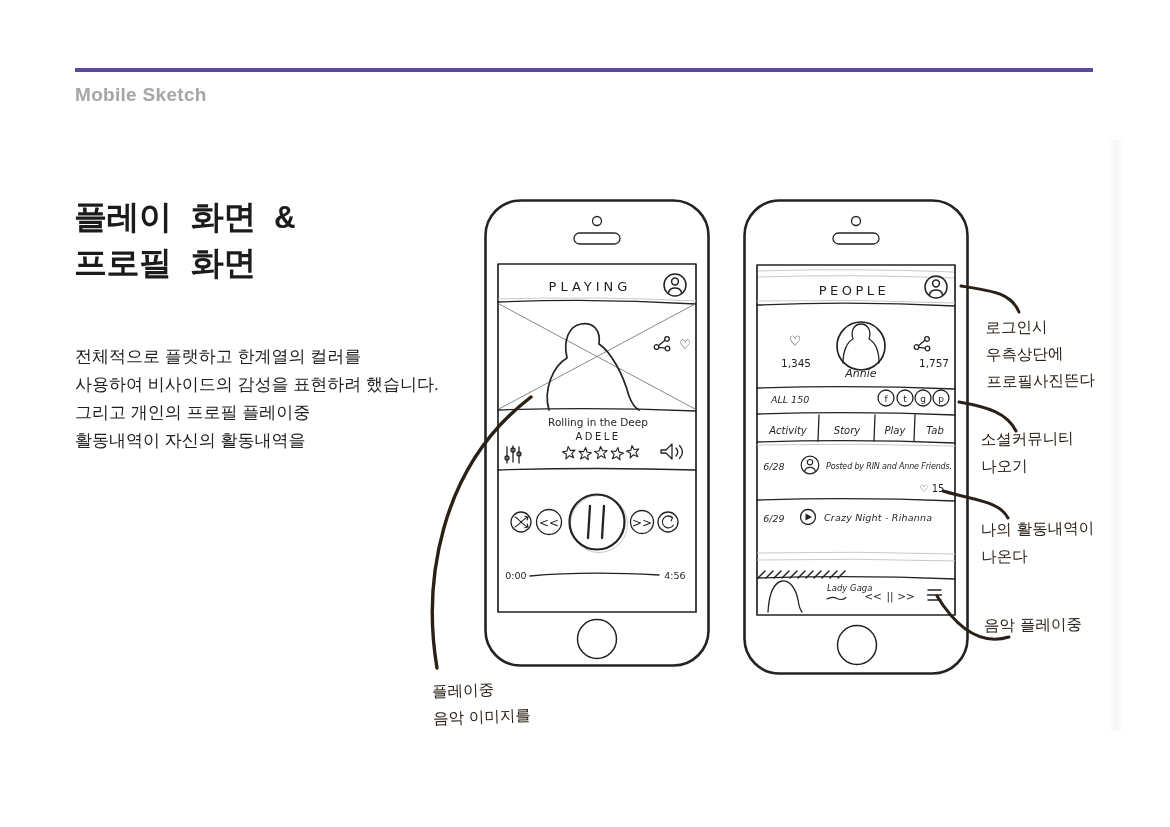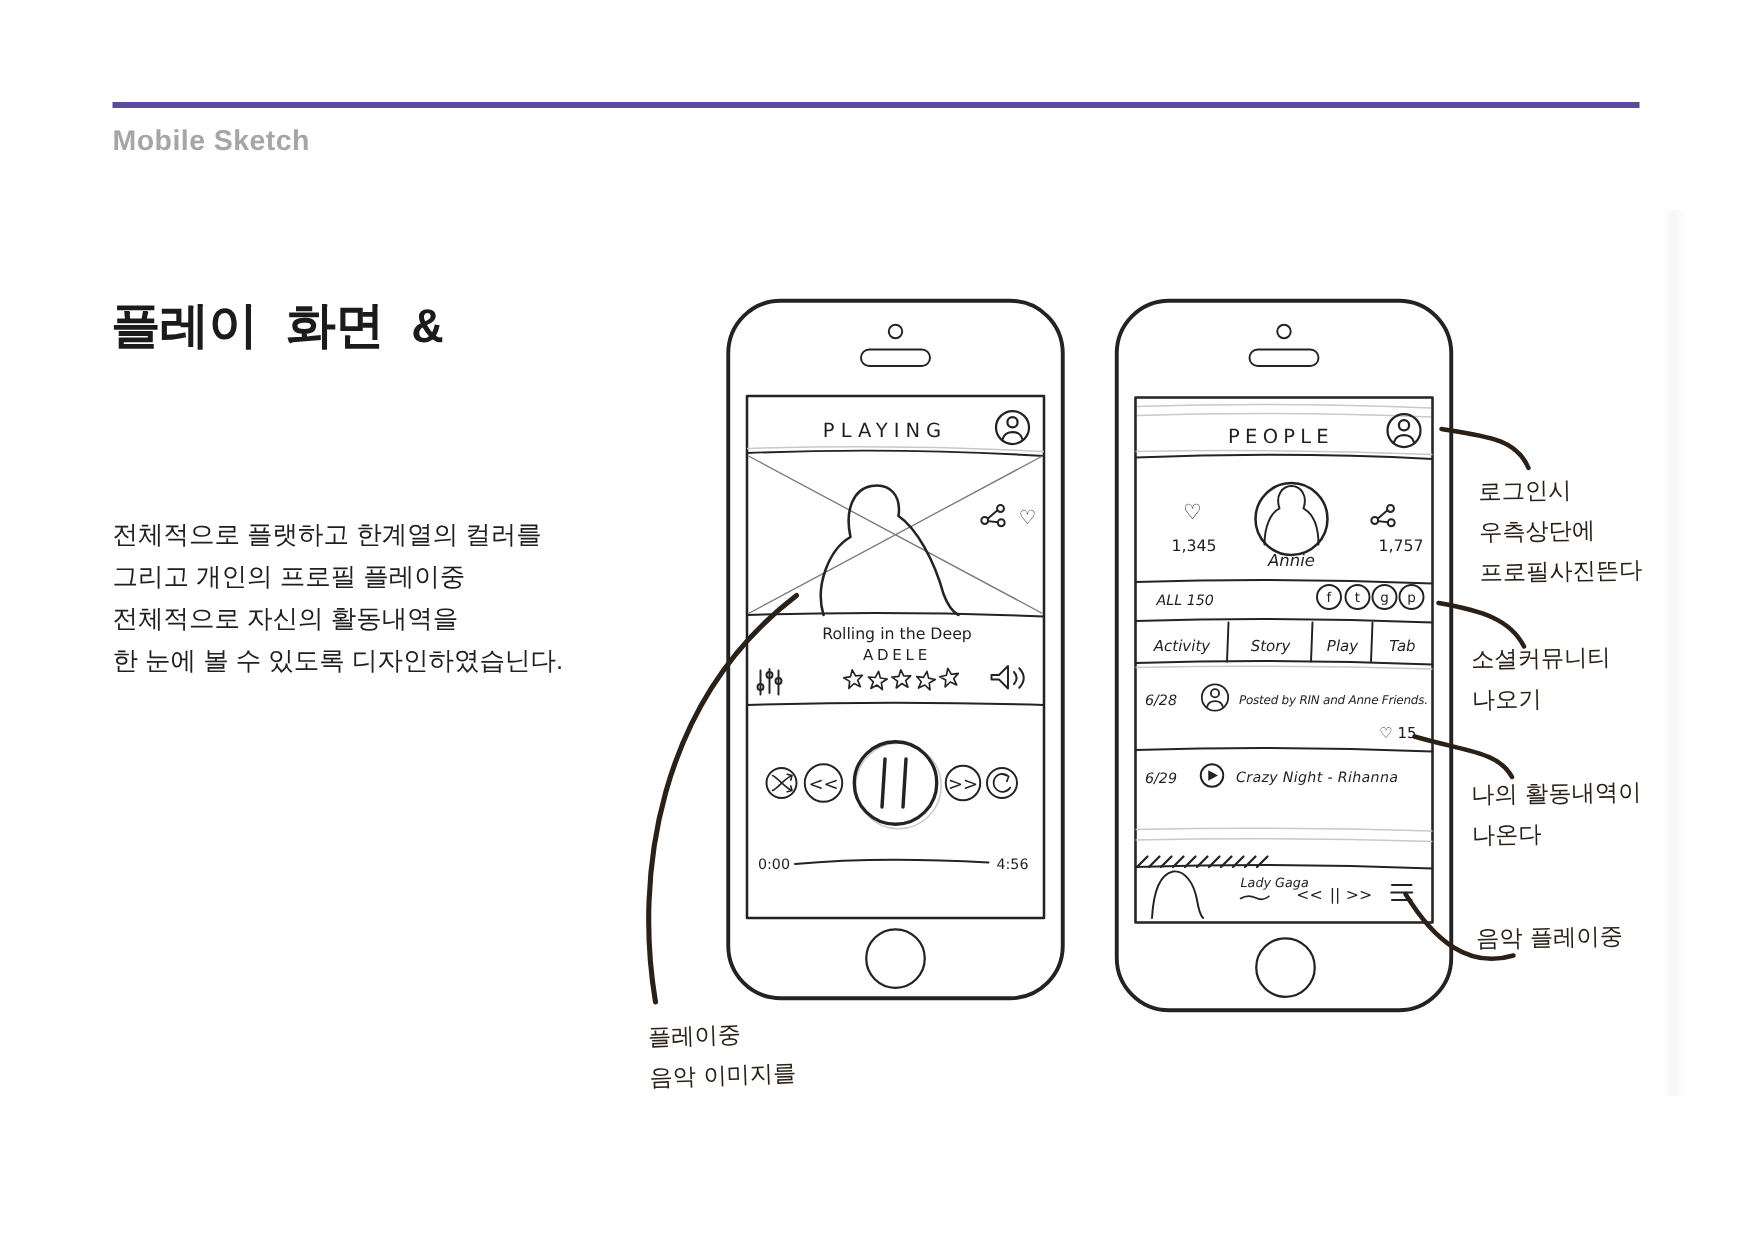--- a/index.html
+++ b/index.html
@@ -30,27 +30,28 @@
 </head>
 <body>
 
 <div class="canvas">
 
   <div class="rule"></div>
   <div class="eyebrow">Mobile Sketch</div>
 
   <div class="title">
     <span>플레이 화면 &amp;</span>
+    <span>프로필 화면</span>
   </div>
 
   <div class="body-text">
     <p>전체적으로 플랫하고 한계열의 컬러를</p>
+    <p>사용하여 비사이드의 감성을 표현하려 했습니다.</p>
     <p>그리고 개인의 프로필 플레이중</p>
-    <p>전체적으로 자신의 활동내역을</p>
-    <p>한 눈에 볼 수 있도록 디자인하였습닌다.</p>
+    <p>활동내역이 자신의 활동내역을</p>
   </div>
 
   <svg class="phone" style="left:483px;top:198px" width="228" height="470" viewBox="0 0 228 470">
     <defs>
       <path id="star" d="M0,-6.5 L1.7,-2.2 L6.3,-2 L2.7,0.9 L3.9,5.4 L0,2.7 L-3.9,5.4 L-2.7,0.9 L-6.3,-2 L-1.7,-2.2 Z" class="sk" stroke-width="1.1"></path>
       <g id="personCircle" class="sk" stroke-width="1.5">
         <circle r="11"></circle>
           <circle r="3.4" cy="-3.5"></circle>
         <path d="M -6.5,7.5 C -5,1.5 5,1.5 6.5,7.5"></path>
       </g>

